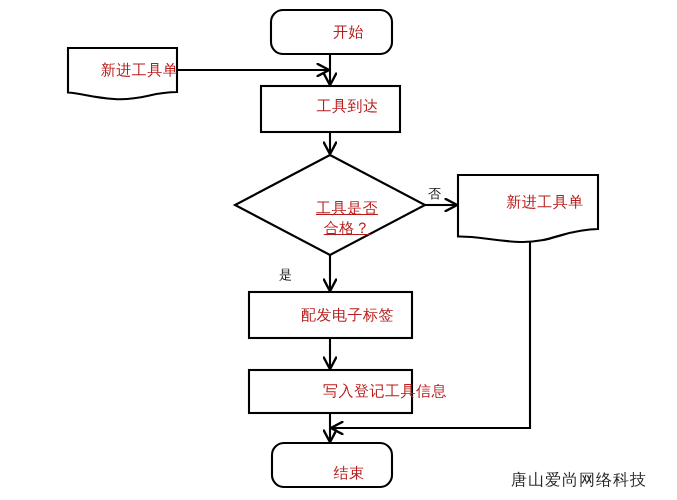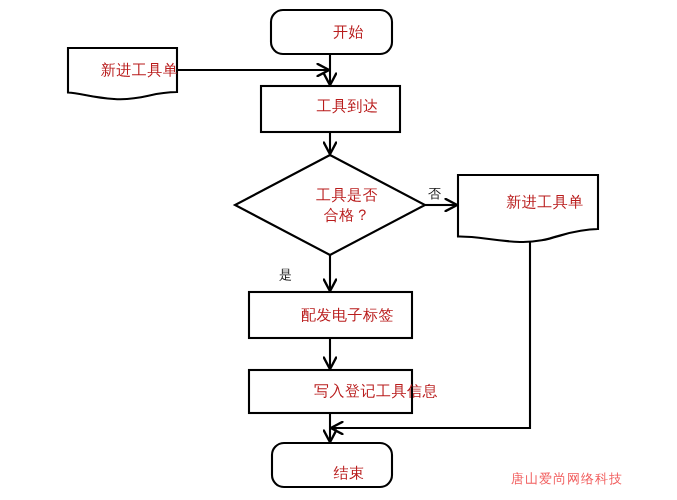--- a/index.html
+++ b/index.html
@@ -40,22 +40,22 @@
   }
   .edge-label {
     position: absolute;
     color: #111111;
     font-size: 13px;
     letter-spacing: 0.5px;
     white-space: nowrap;
   }
   .watermark {
     position: absolute;
-    color: #ef4444;
-    font-size: 13px;
+    color: #000000;
+    font-size: 16px;
     letter-spacing: 1px;
     opacity: 0.85;
     white-space: nowrap;
   }
 </style>
 </head>
 <body>
 
 <div id="flow-root">
 
@@ -98,28 +98,28 @@
       <path d="M 530 242 L 530 428 L 332 428" marker-end="url(#arrow)"></path>
     </g>
   </svg>
 
   <div class="node-label" style="left:271px; top:10px; width:121px; height:44px;">开始</div>
 
   <div class="node-label" style="left:68px; top:48px; width:109px; height:44px;">新进工具单</div>
 
   <div class="node-label" style="left:261px; top:86px; width:139px; height:40px;">工具到达</div>
 
-  <div class="node-label" style="left:235px; top:155px; width:190px; height:100px;">工具是否
+  <div class="node-label" style="left:235px; top:168px; width:190px; height:100px;text-decoration:underline;">工具是否
 合格？</div>
 
   <div class="node-label" style="left:458px; top:175px; width:140px; height:54px;">新进工具单</div>
 
   <div class="node-label" style="left:249px; top:292px; width:163px; height:46px;">配发电子标签</div>
 
-  <div class="node-label" style="left:249px; top:370px; width:188px; height:43px;padding-left:16px;">写入登记工具信息</div>
+  <div class="node-label" style="left:258px; top:370px; width:188px; height:43px;padding-left:16px;">写入登记工具信息</div>
 
   <div class="node-label" style="left:272px; top:443px; width:120px; height:60px;">结束</div>
 
   <div class="edge-label" style="left:428px; top:185px;">否</div>
 
   <div class="edge-label" style="left:279px; top:266px;">是</div>
 
   <div class="watermark" style="left:511px; top:470px;">唐山爱尚网络科技</div>
 
 </div>

